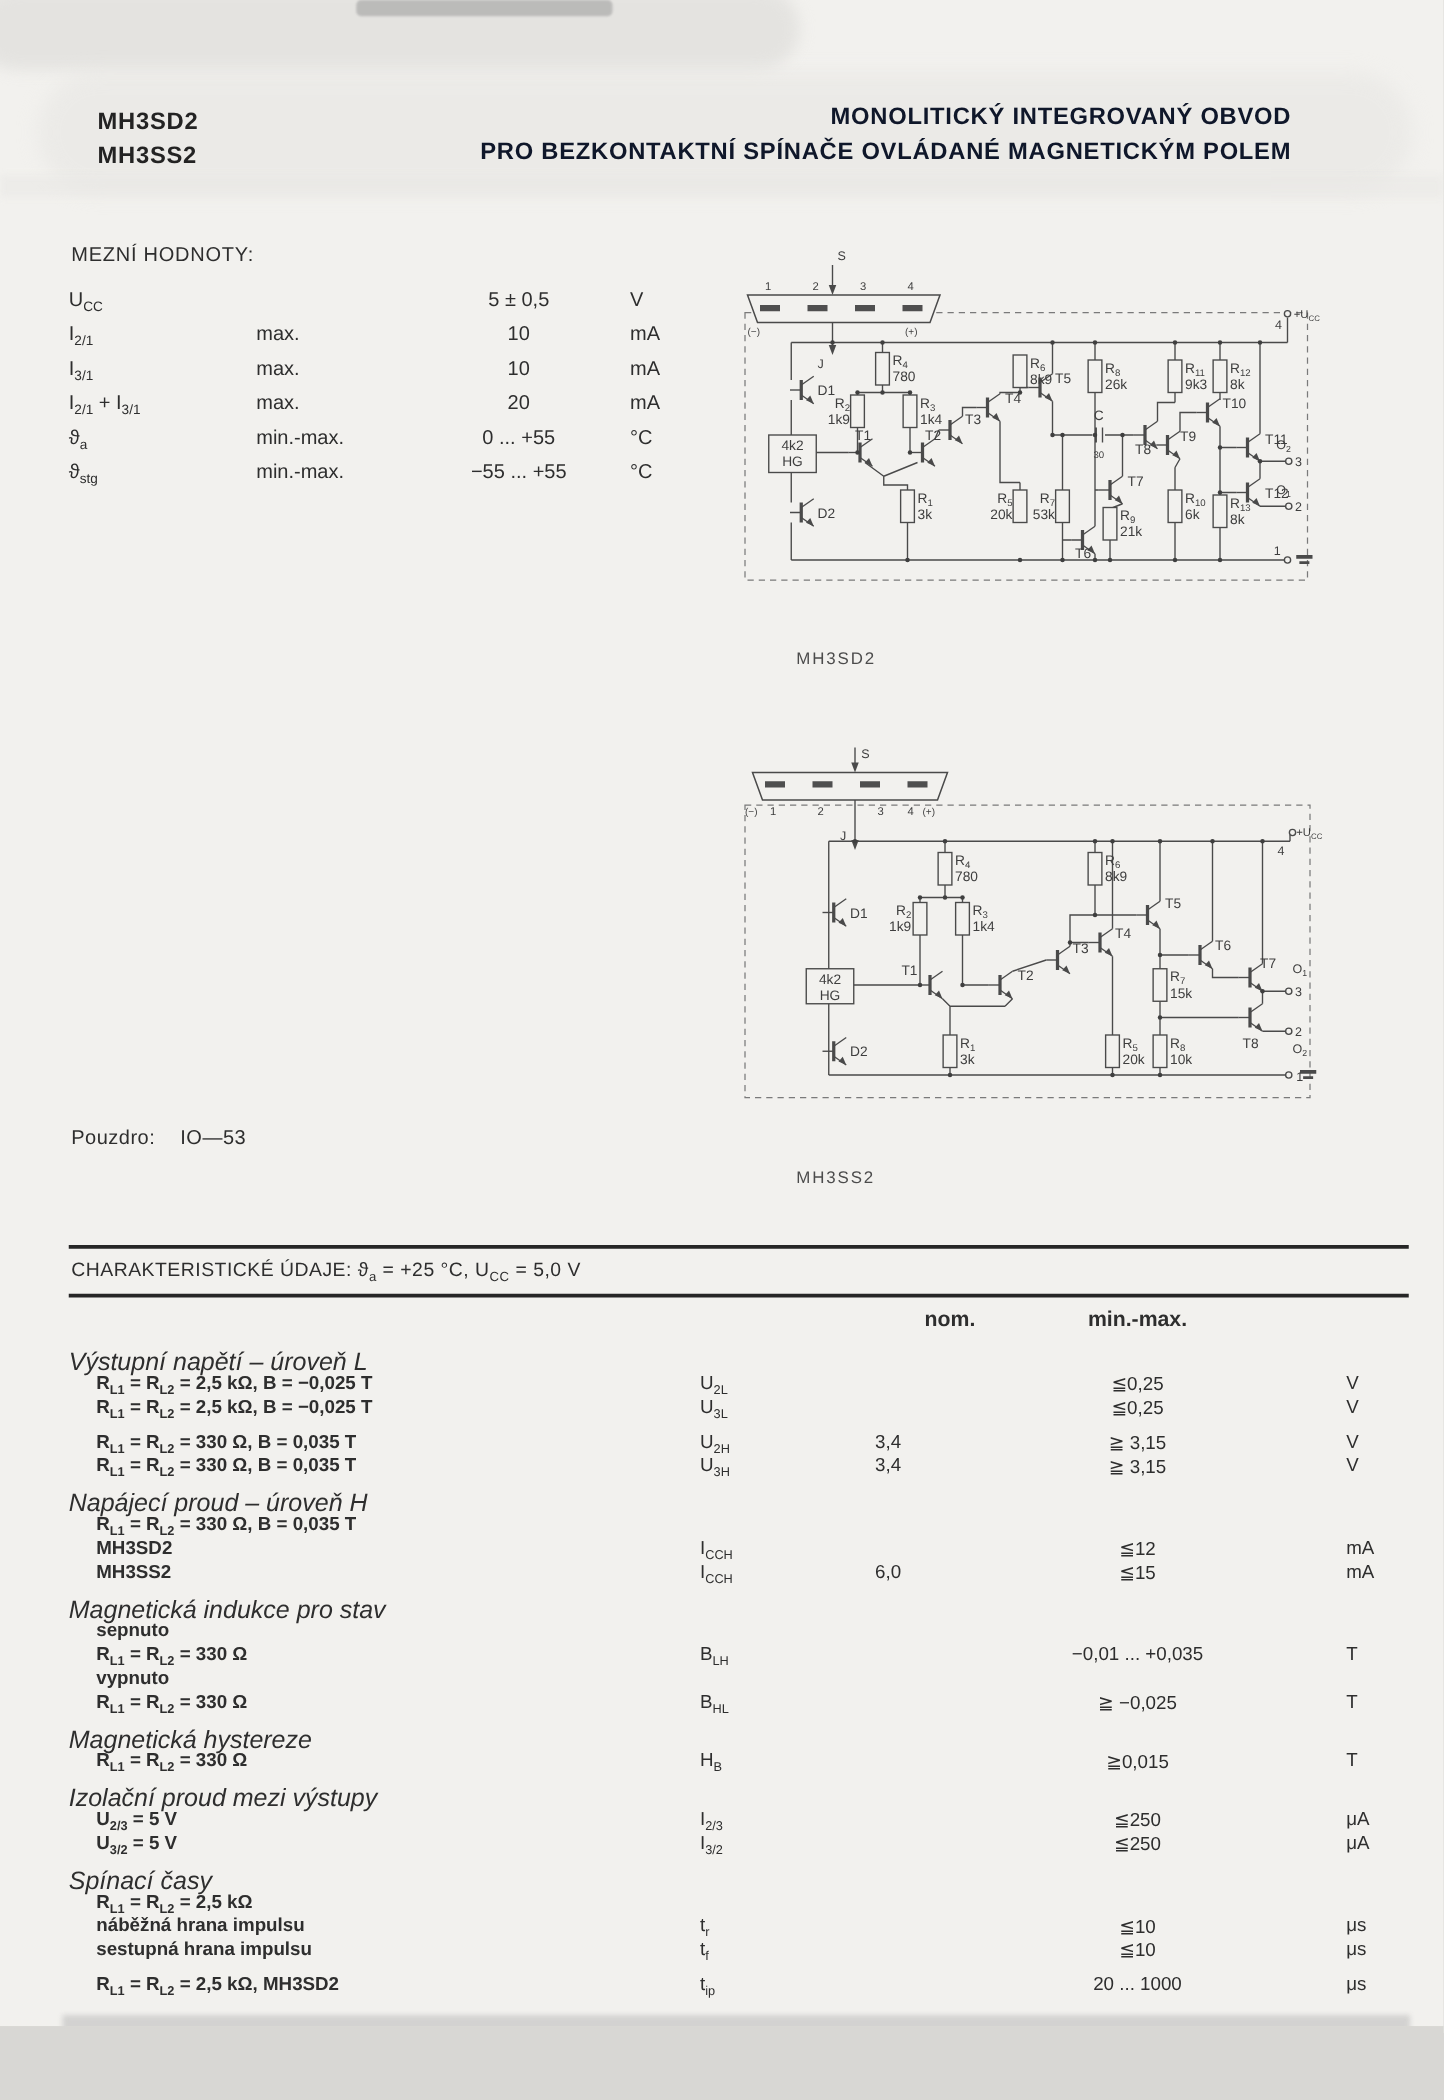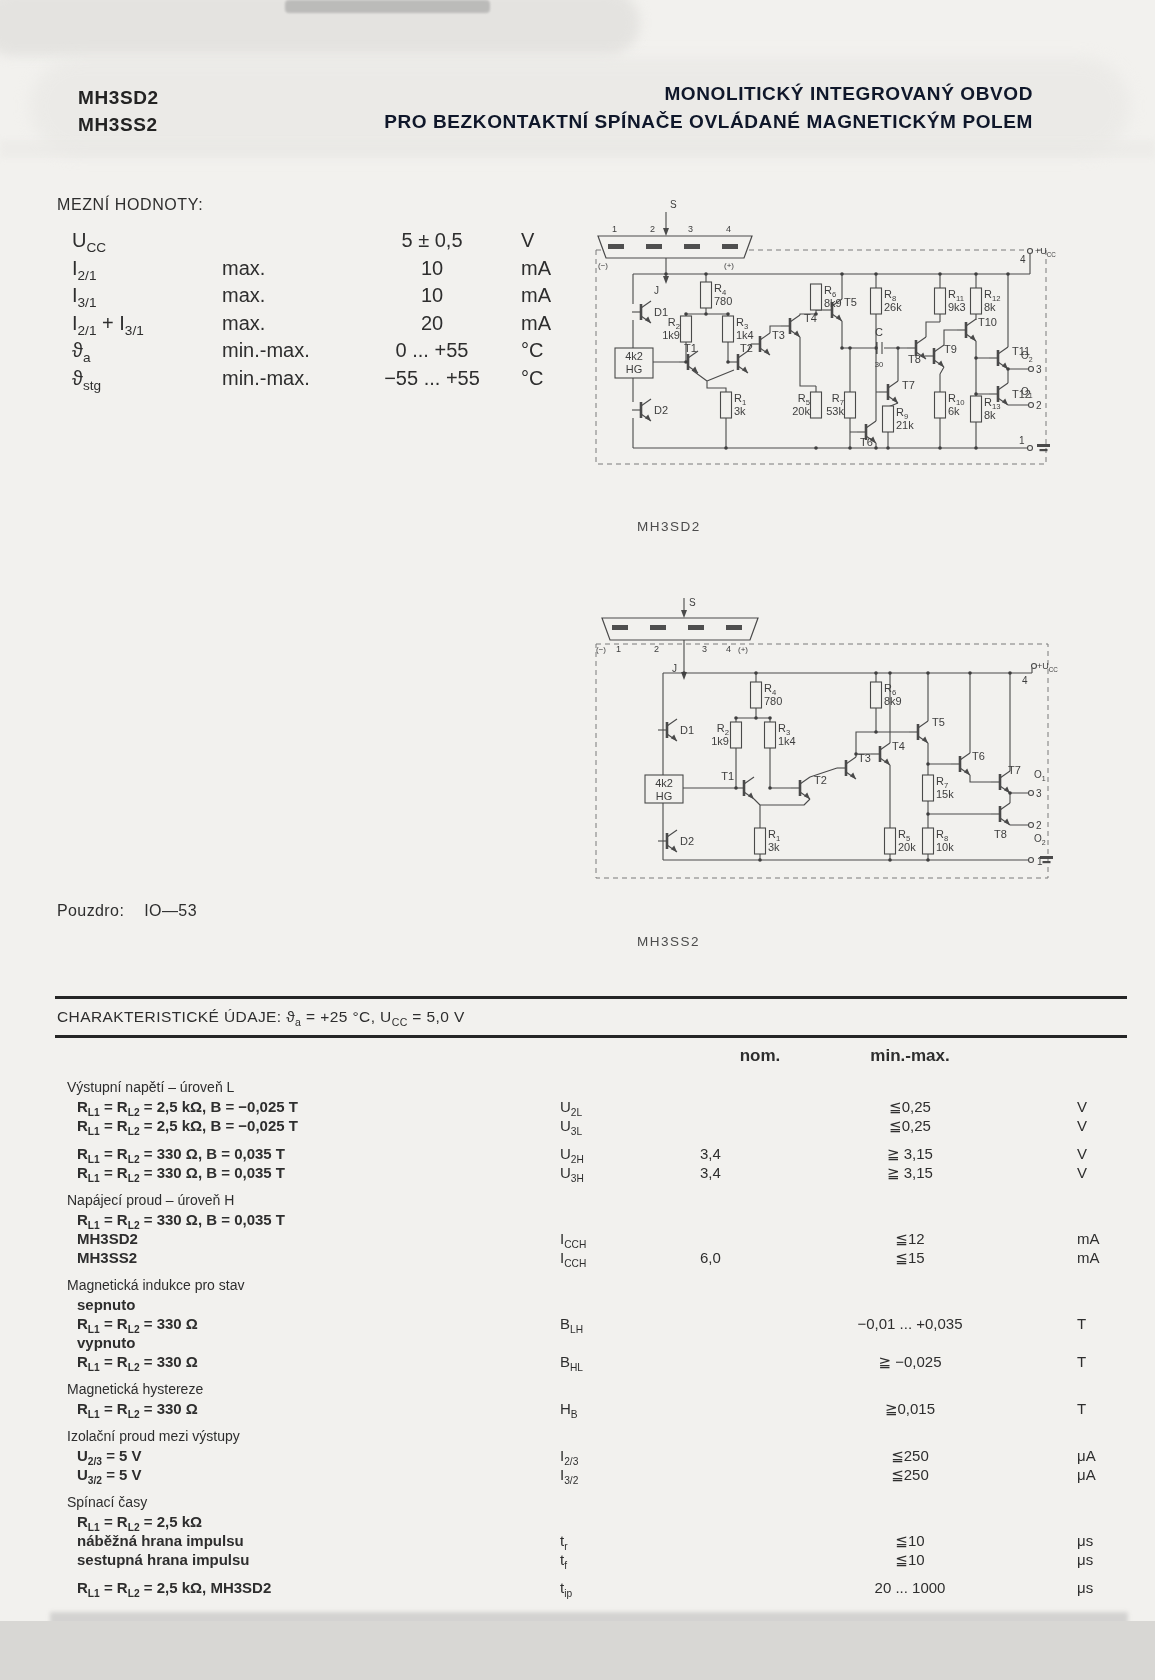--- a/index.html
+++ b/index.html
@@ -10,21 +10,21 @@
   .sm2{left:-20px;top:-10px;width:660px;height:66px;background:#e1e0dd;opacity:.8;border-radius:40px;filter:blur(6px);}
   .sm3{left:30px;top:58px;width:1100px;height:96px;background:#e7e6e3;opacity:.6;border-radius:48px;filter:blur(8px);}
   .sm4{left:50px;top:1612px;width:1078px;height:20px;background:#aeaeae;opacity:.45;filter:blur(2px);}
   .sm5{left:0;top:140px;width:1155px;height:18px;background:#e9e8e5;opacity:.55;filter:blur(3px);}
 
   .hdr-left{position:absolute;left:78px;top:84px;font-size:19px;font-weight:bold;line-height:27px;letter-spacing:.6px;color:#232323;}
   .hdr-right{position:absolute;right:122px;top:80px;text-align:right;font-size:19px;font-weight:bold;line-height:28px;letter-spacing:.6px;color:#0f172a;}
 
   .limits-heading{position:absolute;left:57px;top:196px;font-size:16px;letter-spacing:.6px;}
   .limits{position:absolute;left:55px;top:227px;width:530px;}
-  .lrow{display:grid;grid-template-columns:150px 135px 150px 70px;height:27.5px;align-items:center;font-size:20px;margin-left:17px;}
+  .lrow{display:grid;grid-template-columns:150px 135px 150px 70px;height:27.5px;align-items:center;font-size:16px;}
   .lcond{text-align:left;}
   .lval{text-align:center;}
   .lunit{padding-left:14px;}
 
   sub{font-size:68%;line-height:0;}
 
   .schem{position:absolute;}
   .schem text{fill:#3e3e3e;font-family:"Liberation Sans",sans-serif;}
   .w{stroke:#4a4a4a;stroke-width:1.1;fill:none;}
   .wd{stroke:#7a7a7a;stroke-width:1;fill:none;stroke-dasharray:5 4;}
@@ -41,21 +41,21 @@
   .pouzdro{position:absolute;left:57px;top:902px;font-size:16px;letter-spacing:.4px;}
   .pouzdro .pv{margin-left:20px;}
 
   .ct{position:absolute;left:55px;top:996px;width:1072px;}
   .rule{height:3px;background:#262626;}
   .ct-heading{margin:9px 0 9px 2px;font-size:15.5px;letter-spacing:.4px;}
   .ct-cols{position:relative;height:24px;margin-top:8px;font-weight:bold;font-size:17px;}
   .ct-cols .cnomh{position:absolute;left:645px;width:120px;text-align:center;}
   .ct-cols .cmmh{position:absolute;left:770px;width:170px;text-align:center;}
   .cgroup{margin-top:9px;}
-  .cgtitle{font-size:14px;height:19px;margin-left:12px;}
+  .cgtitle{font-size:20px;height:19px;margin-left:0;font-style:italic;}
   .cline{position:relative;height:19px;font-size:15px;}
   .ccond{position:absolute;left:22px;font-weight:bold;}
   .csym{position:absolute;left:505px;}
   .cnom{position:absolute;left:645px;width:120px;text-align:left;}
   .cmm{position:absolute;left:770px;width:170px;text-align:center;}
   .cunit{position:absolute;left:1022px;}
 
   .pageno{position:absolute;left:1082px;top:1620px;font-size:21px;color:#14532d;}
 </style>
 </head>

